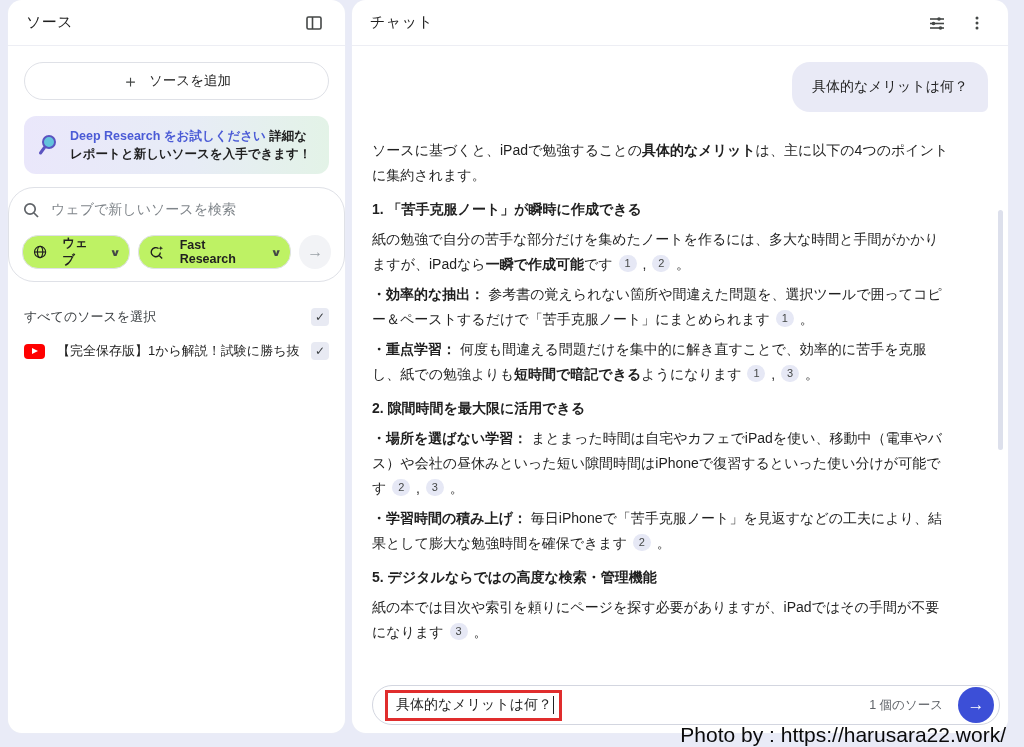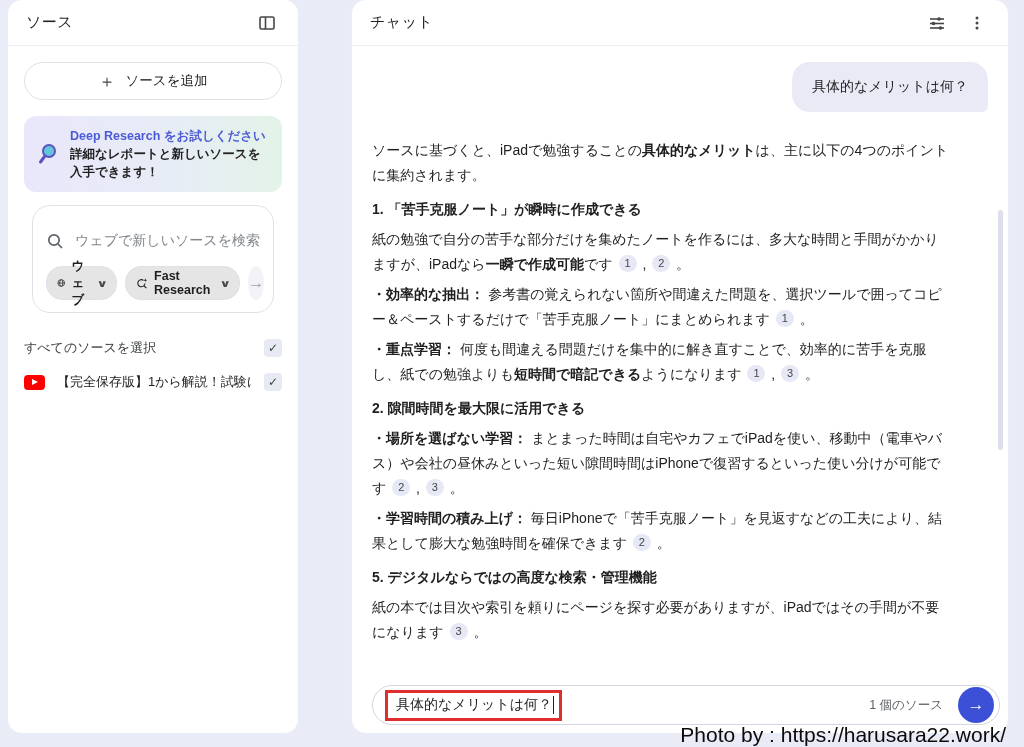--- a/index.html
+++ b/index.html
@@ -1,40 +1,40 @@
 <!DOCTYPE html>
 <html><head>
 <meta charset="utf-8">
 <style>
   html,body{margin:0;padding:0;}
   body{font-family:"Liberation Sans","DejaVu Sans",sans-serif;}
   .stage{position:relative;width:1024px;height:747px;background:#e9ebf7;overflow:hidden;}
   .panel{position:absolute;top:0;height:733px;background:#ffffff;border-radius:14px;box-shadow:0 0 0 0.5px #eceef5;}
-  .panel-left{left:8px;width:290px;}
+  .panel-left{left:8px;width:337px;}
   .panel-right{left:352px;width:656px;}
   .panel-header{height:45px;display:flex;align-items:center;padding:0 18px;border-bottom:1px solid #edeef4;}
   .panel-title{font-size:15px;color:#1f1f1f;letter-spacing:.5px;}
   .hdr-spacer{flex:1;}
   .icon-btn{display:flex;align-items:center;justify-content:center;width:26px;height:26px;color:#444746;cursor:pointer;}
   .hdr-icons{display:flex;align-items:center;gap:14px;}
 
   
   .add-btn{margin:16px 16px 0;height:36px;border:1px solid #dfe1e7;border-radius:20px;background:#fff;
     display:flex;align-items:center;justify-content:center;gap:10px;font-size:13.5px;color:#1f1f1f;cursor:pointer;}
   .plus{font-size:17px;color:#444746;line-height:1;}
   .banner{margin:16px 16px 0;border-radius:12px;padding:11px 12px;display:flex;gap:10px;align-items:center;
     background:linear-gradient(90deg,#eae7fb 0%,#e7ecf6 55%,#e3f3e7 100%);}
   .banner-text{font-size:12.5px;line-height:18px;font-weight:600;color:#1f1f1f;}
   .banner-link{color:#4b5bd6;cursor:pointer;}
-  .search-card{margin:13px 24px 0;border:1px solid #dfe1e7;border-radius:18px;padding:26px 13px 12px;}
+  .search-card{margin:13px 0 0;border:1px solid #dfe1e7;border-radius:26px;padding:13px 13px 12px;}
   .search-row{display:flex;align-items:center;gap:11px;}
   .search-ph{font-size:14px;color:#80868b;}
   .chip-row{display:flex;align-items:center;gap:8px;margin-top:16px;}
-  .chip-btn{height:32px;border:1px solid #dfe1e7;border-radius:16px;background:#e5e5e5;display:flex;align-items:center;
-    gap:6px;padding:0 10px;font-size:12.5px;font-weight:600;color:#1f1f1f;cursor:pointer;}
+  .chip-btn{height:32px;border:1px solid #dfe1e7;border-radius:16px;background:#bef264;display:flex;align-items:center;
+    gap:15px;padding:0 10px;font-size:12.5px;font-weight:600;color:#1f1f1f;cursor:pointer;}
   .chev{font-size:10px;color:#444746;transform:scaleX(1.4);}
   .search-send{margin-left:auto;width:34px;height:34px;border-radius:50%;background:#f2f3f6;color:#9aa0a6;
     display:flex;align-items:center;justify-content:center;font-size:16px;cursor:default;}
   .select-all{margin:26px 16px 0;display:flex;align-items:center;font-size:13px;color:#3c4043;}
   .checkbox{width:18px;height:18px;border-radius:4px;background:#e8eaf3;color:#3c4043;font-size:12px;
     display:flex;align-items:center;justify-content:center;cursor:pointer;}
   .source-row{margin:16px 16px 0;display:flex;align-items:center;gap:12px;font-size:13px;color:#1f1f1f;cursor:pointer;}
   .yt{width:21px;height:15px;background:#ff0000;border-radius:4px;position:relative;flex:none;}
   .yt::after{content:"";position:absolute;left:8px;top:4px;border-left:6px solid #fff;border-top:3.5px solid transparent;border-bottom:3.5px solid transparent;}
   .source-title{flex:1;white-space:nowrap;overflow:hidden;}

